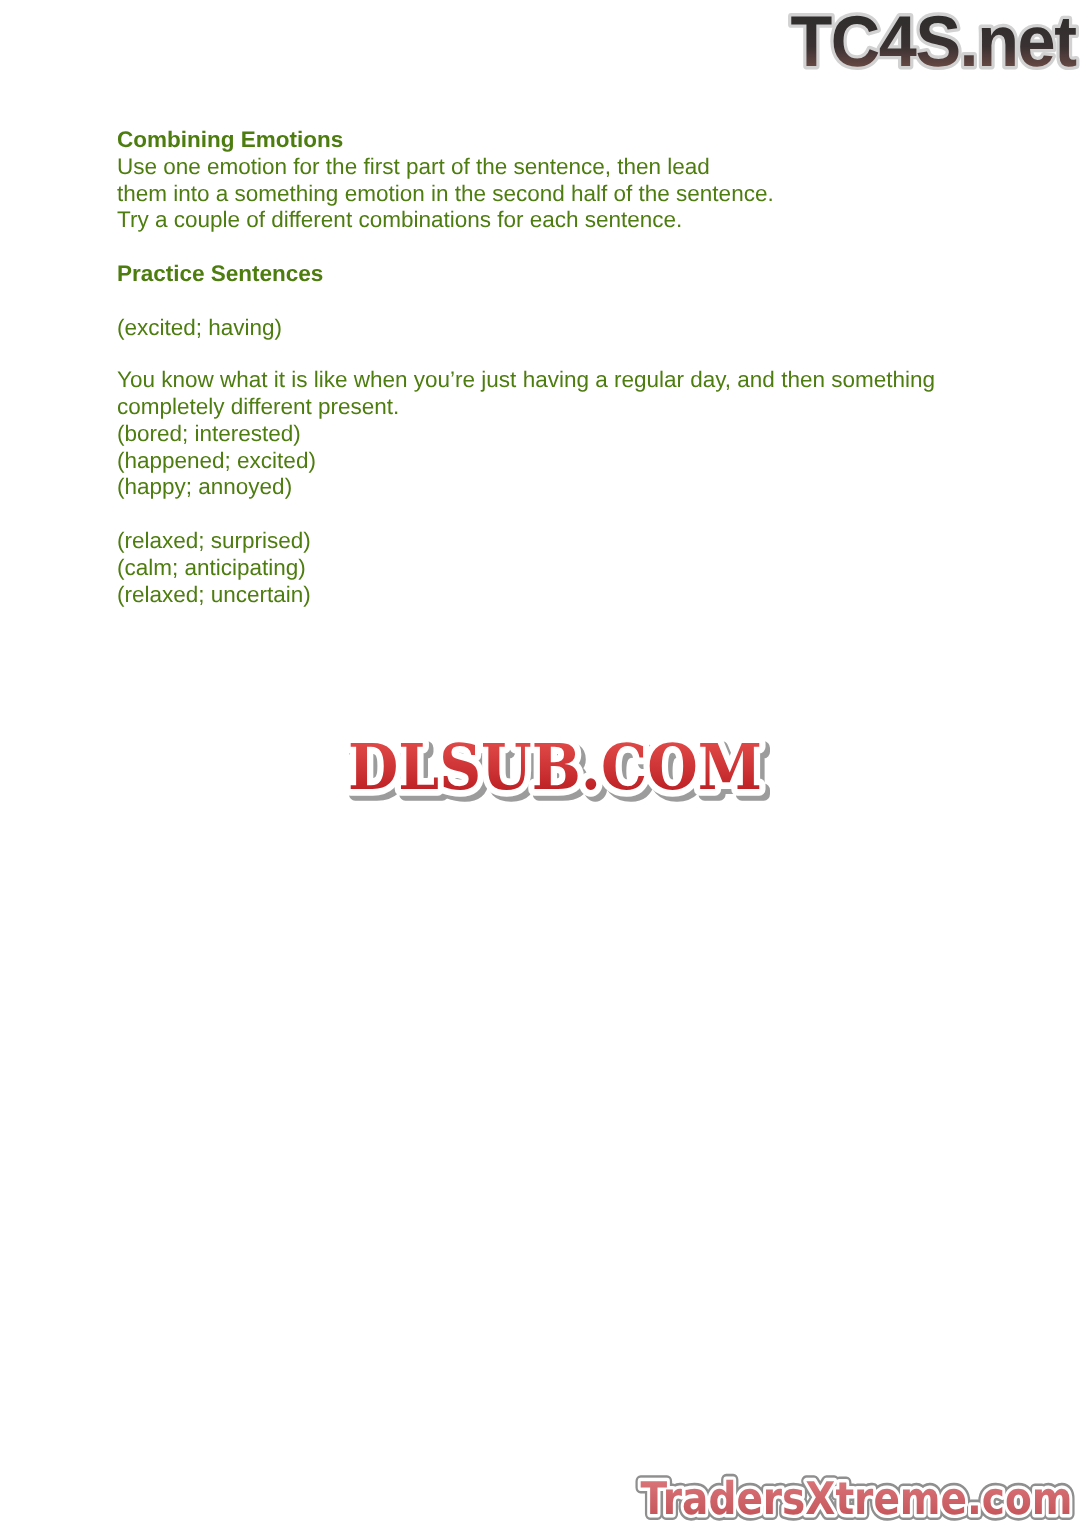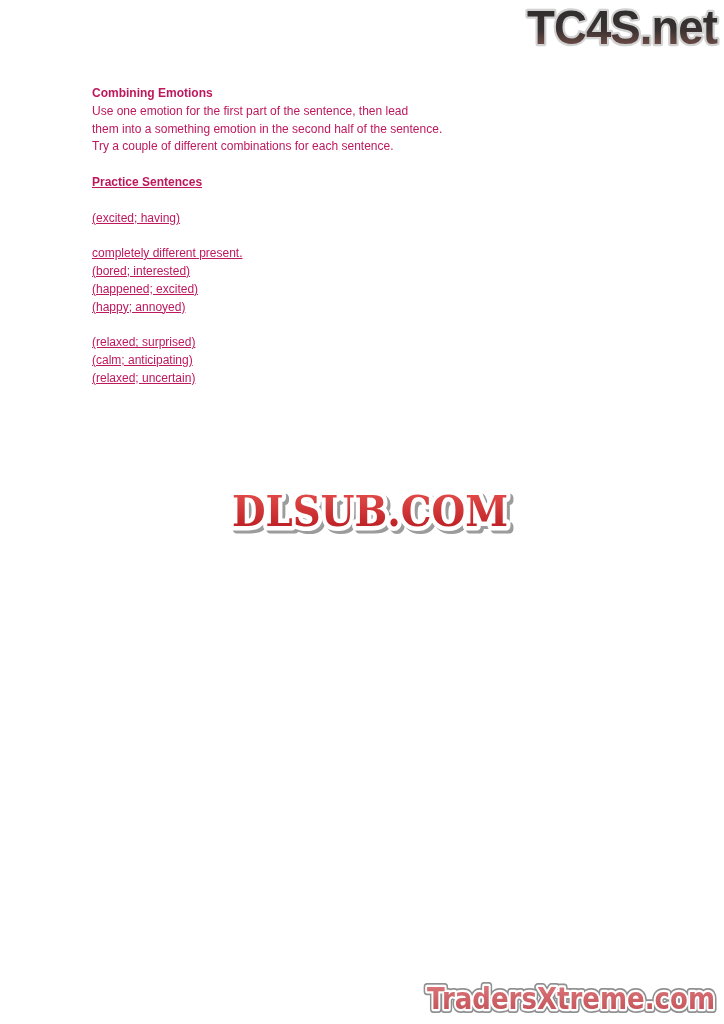--- a/index.html
+++ b/index.html
@@ -5,26 +5,26 @@
   html, body { margin: 0; padding: 0; }
   body {
     width: 724px; height: 1024px;
     background: #ffffff;
     position: relative;
     overflow: hidden;
     font-family: "Liberation Sans", sans-serif;
   }
   .doc {
     position: absolute;
-    left: 92px; top: 85px;
-    font-size: 12px;
+    left: 78px; top: 85px;
+    font-size: 15px;
     line-height: 17.8px;
-    color: #be185d;
+    color: #4d7c0f;
   }
-  .block + .block { margin-top: 17.8px; text-decoration: underline; }
+  .block + .block { margin-top: 17.8px; }
   .line { white-space: nowrap; height: 17.8px; }
   .bold { font-weight: bold; }
 
   .wm { position: absolute; }
   .wm-tc4s   { left: 518px; top: 1px;   }
   .wm-dlsub  { left: 219px; top: 482px; }
   .wm-traders{ left: 418px; top: 975px; }
 
   text.tc4s {
     font-family: "Liberation Sans", sans-serif;
@@ -58,20 +58,21 @@
   <div class="block">
     <div class="line bold">Practice Sentences</div>
   </div>
 
 
   <div class="block">
     <div class="line">(excited; having)</div>
   </div>
 
   <div class="block">
+    <div class="line">You know what it is like when you’re just having a regular day, and then something</div>
     <div class="line">completely different present.</div>
     <div class="line">(bored; interested)</div>
     <div class="line">(happened; excited)</div>
     <div class="line">(happy; annoyed)</div>
   </div>
 
   <div class="block">
     <div class="line">(relaxed; surprised)</div>
     <div class="line">(calm; anticipating)</div>
     <div class="line">(relaxed; uncertain)</div>

